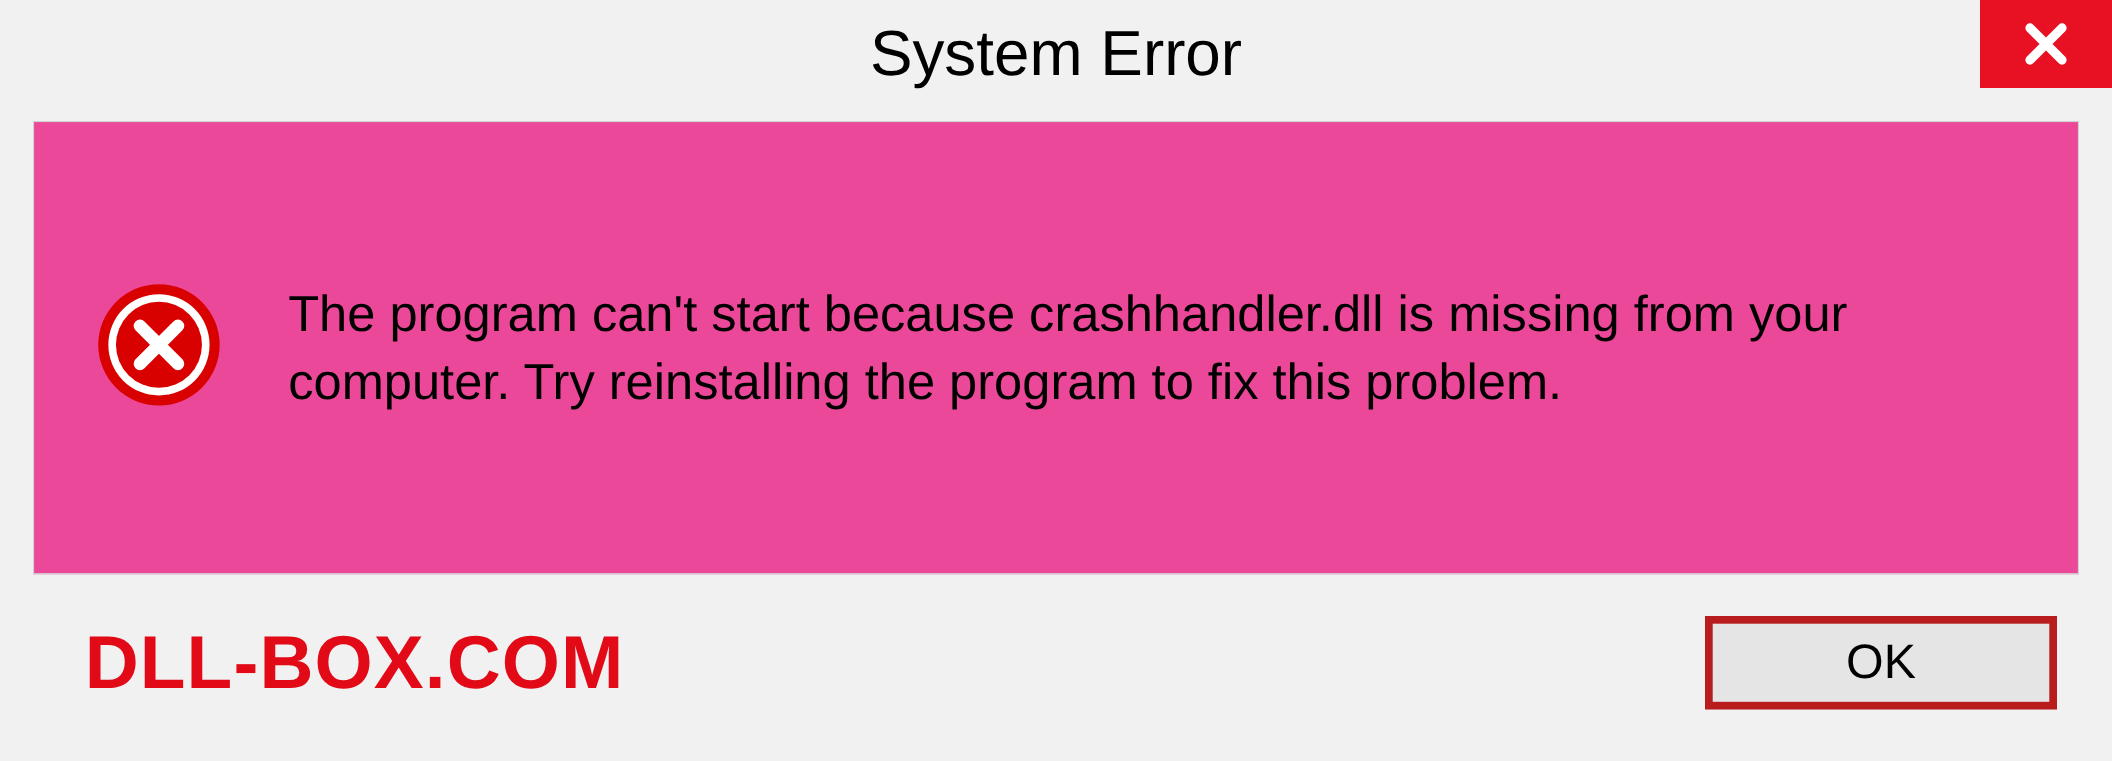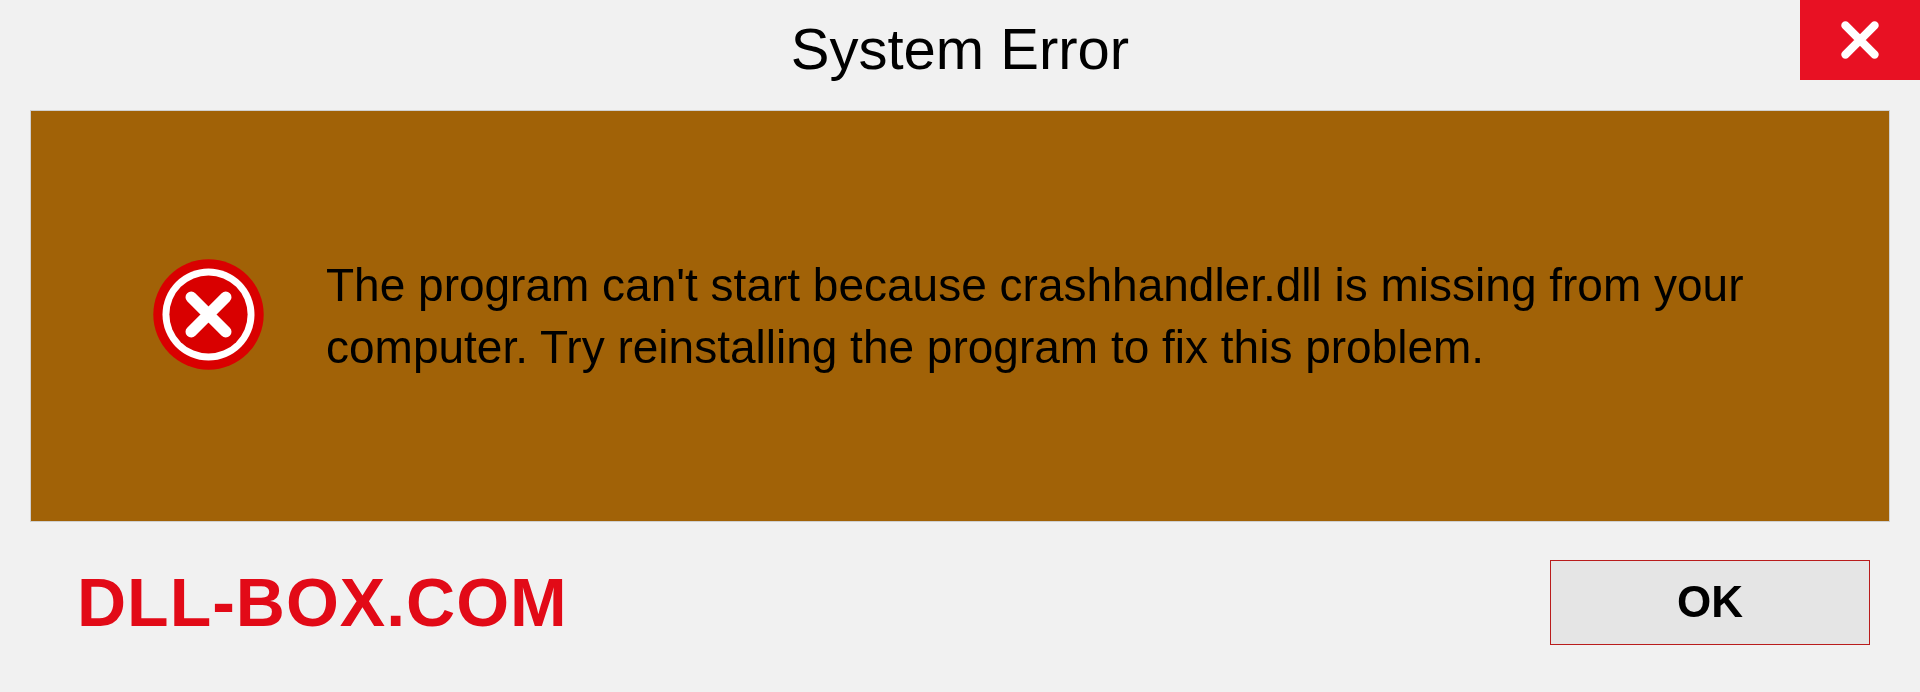--- a/index.html
+++ b/index.html
@@ -46,26 +46,26 @@
       align-items: center;
       justify-content: center;
       cursor: pointer;
     }
     .close-btn svg {
       width: 50px;
       height: 50px;
     }
     .content-area {
       margin: 10px 30px 0 30px;
-      background: #a16207;
+      background: #ec4899;
       border: 1px solid #d0d0d0;
       flex: 1;
       display: flex;
       align-items: center;
-      padding: 60px 120px;
+      padding: 60px 56px;
       gap: 60px;
     }
     .error-icon-wrap {
       flex-shrink: 0;
     }
     .error-icon-wrap svg {
       width: 115px;
       height: 115px;
     }
     .message {
@@ -86,23 +86,23 @@
       font-size: 68px;
       font-weight: 800;
       color: #e20a17;
       letter-spacing: 1px;
       font-family: Arial, sans-serif;
     }
     .ok-btn {
       width: 320px;
       height: 85px;
       background: #e5e5e5;
-      border: 1px solid #b91c1c;
+      border: 7px solid #b91c1c;
       font-size: 44px;
-      font-weight: 700;
+      font-weight: 400;
       color: #000;
       display: flex;
       align-items: center;
       justify-content: center;
       cursor: pointer;
       font-family: "Segoe UI", Tahoma, Arial, sans-serif;
     }
   </style>
 </head>
 <body>

